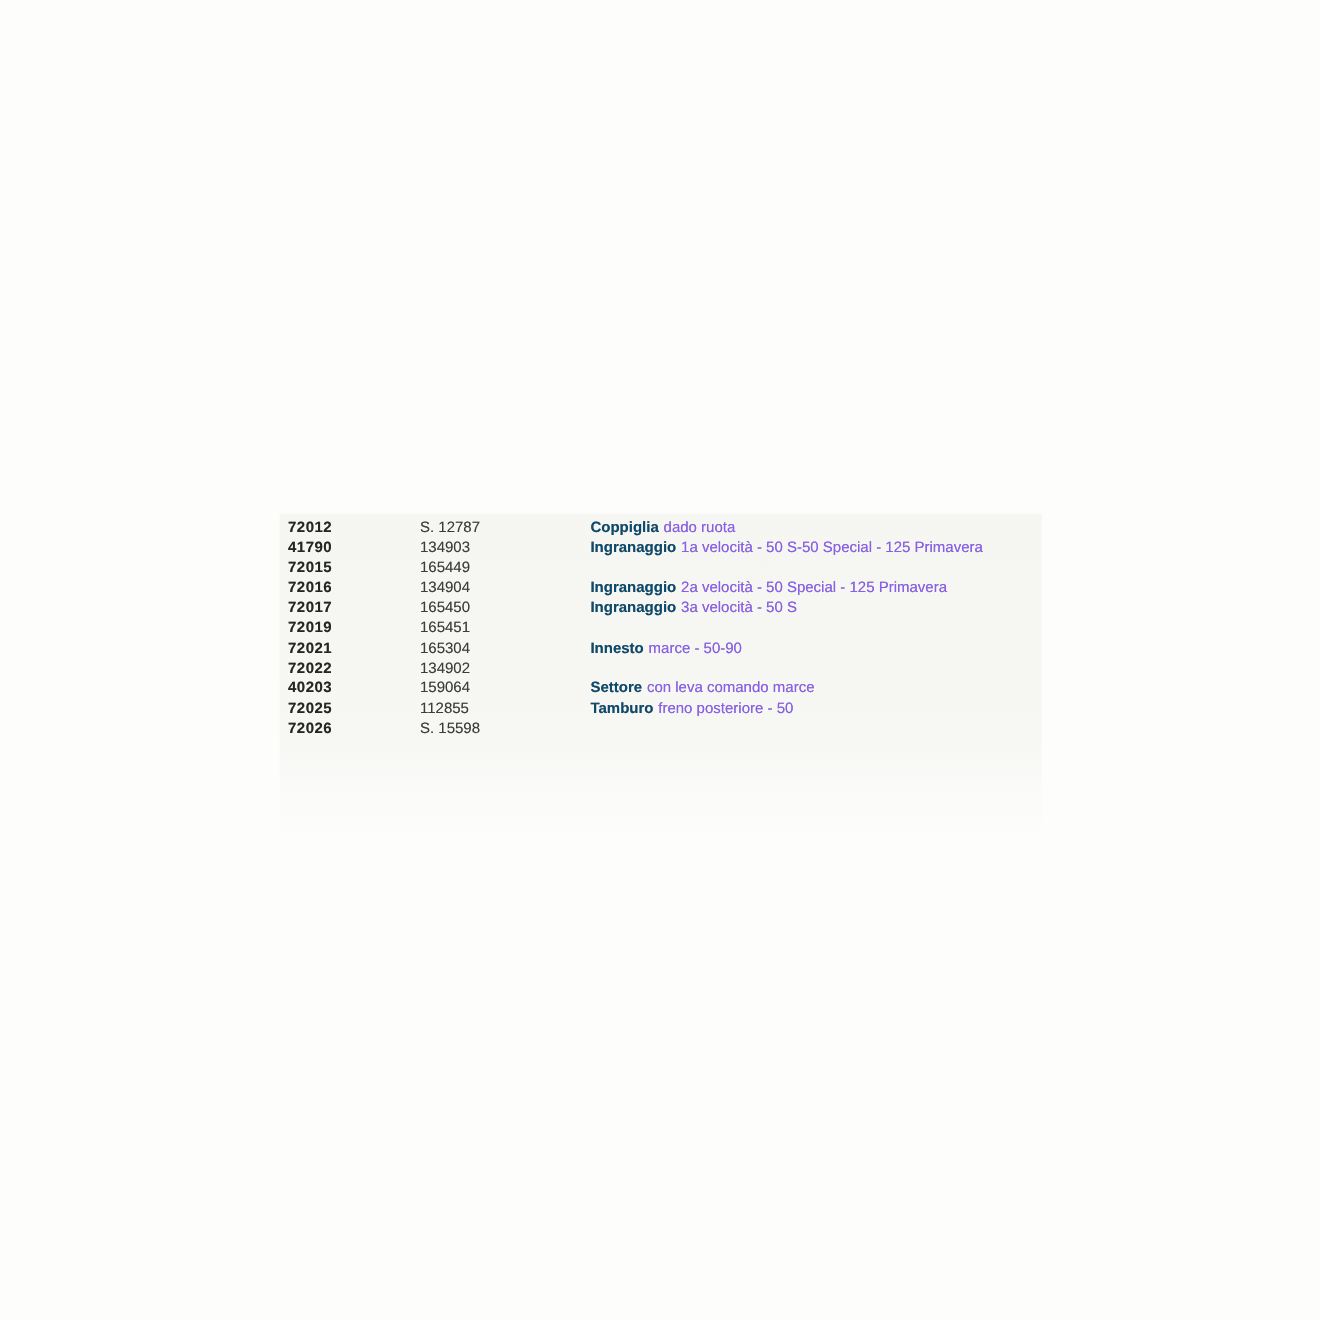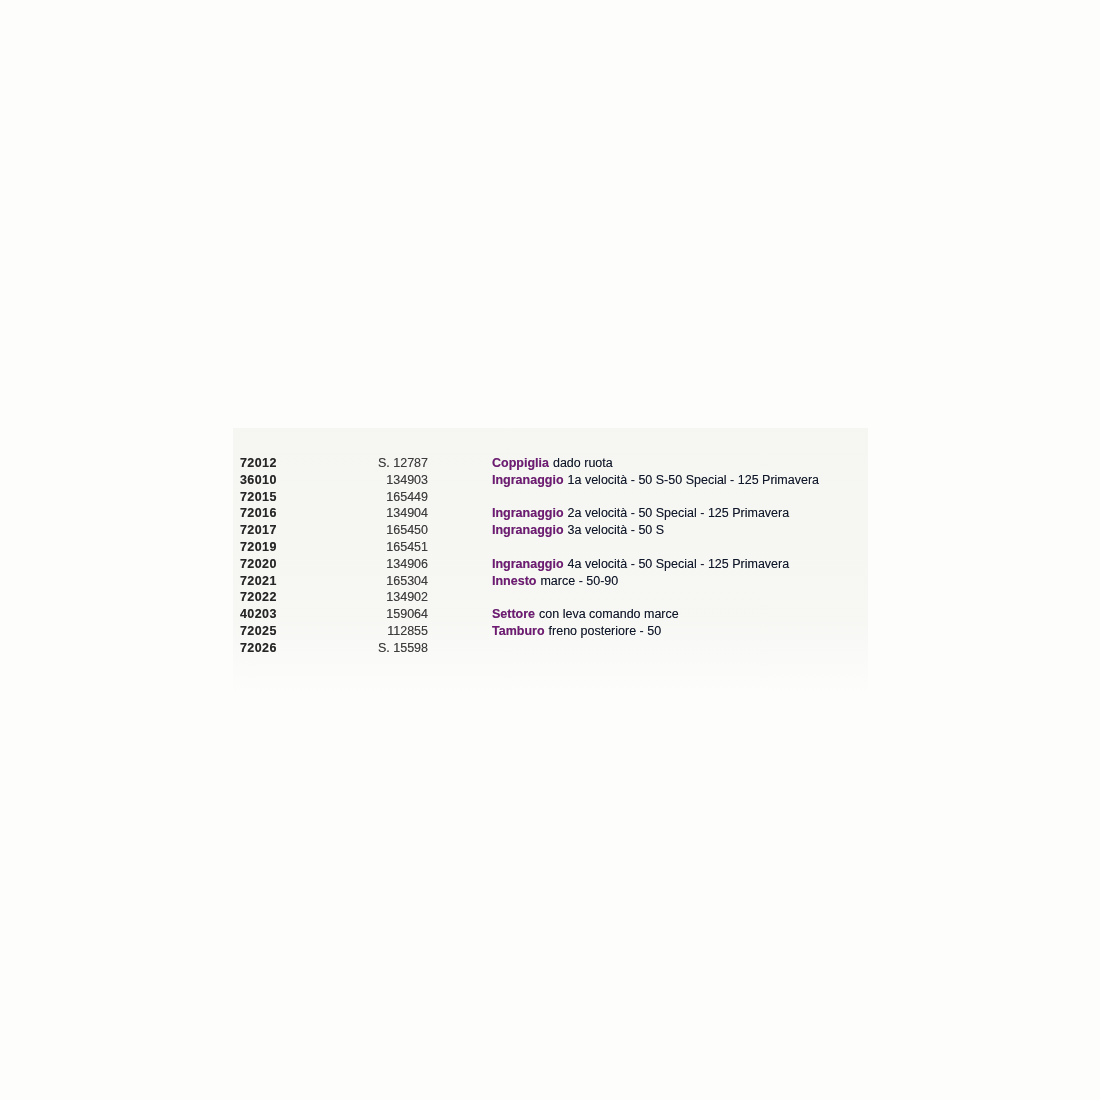--- a/index.html
+++ b/index.html
@@ -26,70 +26,68 @@
       to bottom,
       rgba(245, 245, 242, 0.95) 0%,
       rgba(246, 246, 243, 0.9) 70%,
       rgba(246, 246, 243, 0) 100%
     );
   }
   .parts-table {
     position: absolute;
     left: 240px;
     top: 431px;
-    margin-top: 24px;
   }
   .row {
     display: grid;
     grid-template-columns: 110px 78px auto;
     height: 16.8px;
     line-height: 16.9px;
     font-size: 12.5px;
     color: #3d3d3d;
     white-space: nowrap;
     text-shadow: 0 0 0.5px rgba(70, 70, 70, 0.55);
   }
   .col-part {
     font-weight: bold;
     color: #262626;
     letter-spacing: 0.4px;
   }
   .col-ref {
-    text-align: right;
     color: #3d3d3d;
   }
   .col-desc {
     padding-left: 64px;
   }
   .desc-lead {
     font-weight: bold;
-    color: #701a75;
+    color: #0c4a6e;
     margin-right: 0.32em;
   }
   .desc-rest {
-    color: #0f172a;
+    color: #8b5cf6;
   }
 </style>
 </head>
 <body>
 
 <div class="page">
   <div class="scan-panel"></div>
 
   <div class="parts-table">
 
     <div class="row">
       <span class="col-part">72012</span>
       <span class="col-ref">S. 12787</span>
       <span class="col-desc"><span class="desc-lead">Coppiglia</span><span class="desc-rest">dado ruota</span></span>
     </div>
 
 
     <div class="row">
-      <span class="col-part">36010</span>
+      <span class="col-part">41790</span>
       <span class="col-ref">134903</span>
       <span class="col-desc"><span class="desc-lead">Ingranaggio</span><span class="desc-rest">1a velocità - 50 S-50 Special - 125 Primavera</span></span>
     </div>
 
     <div class="row">
       <span class="col-part">72015</span>
       <span class="col-ref">165449</span>
     </div>
 
     <div class="row">
@@ -103,25 +101,20 @@
       <span class="col-ref">165450</span>
       <span class="col-desc"><span class="desc-lead">Ingranaggio</span><span class="desc-rest">3a velocità - 50 S</span></span>
     </div>
 
 
     <div class="row">
       <span class="col-part">72019</span>
       <span class="col-ref">165451</span>
     </div>
 
-    <div class="row">
-      <span class="col-part">72020</span>
-      <span class="col-ref">134906</span>
-      <span class="col-desc"><span class="desc-lead">Ingranaggio</span><span class="desc-rest">4a velocità - 50 Special - 125 Primavera</span></span>
-    </div>
 
     <div class="row">
       <span class="col-part">72021</span>
       <span class="col-ref">165304</span>
       <span class="col-desc"><span class="desc-lead">Innesto</span><span class="desc-rest">marce - 50-90</span></span>
     </div>
 
     <div class="row">
       <span class="col-part">72022</span>
       <span class="col-ref">134902</span>

